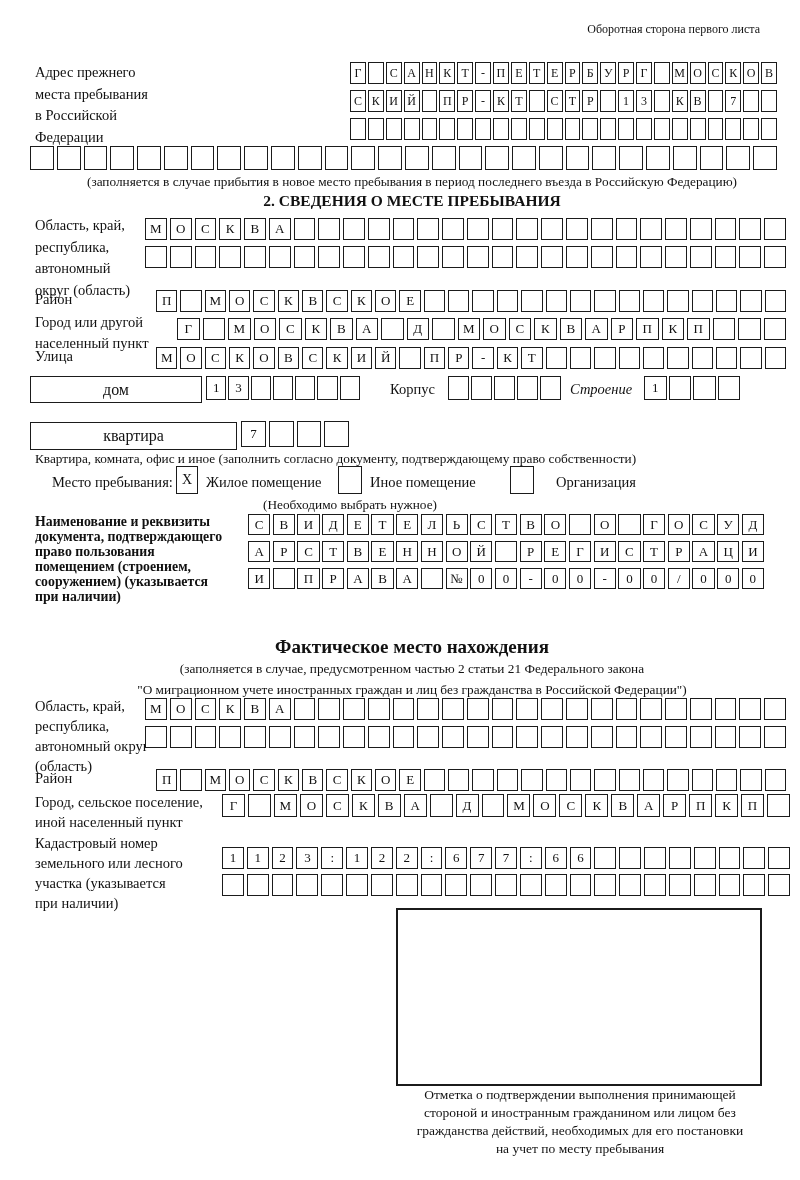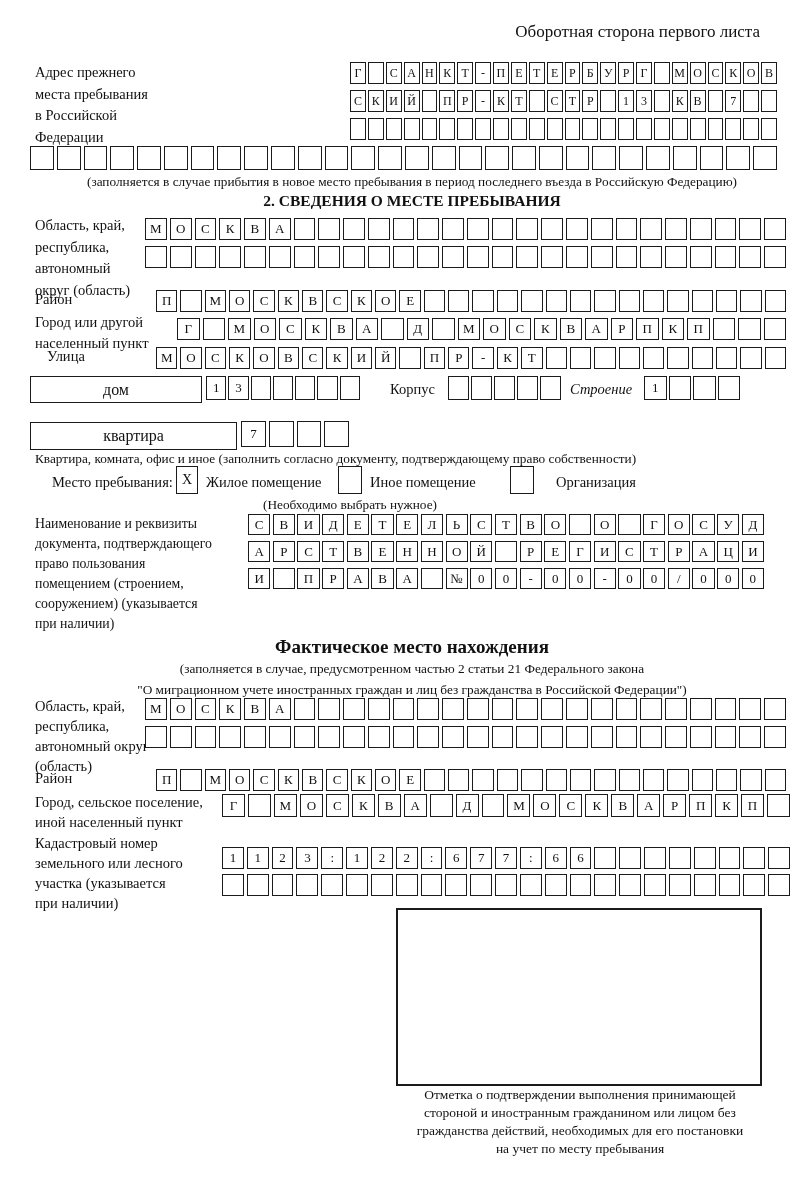--- a/index.html
+++ b/index.html
@@ -18,21 +18,21 @@
            font-size:16px;background:#fff;}
   .chk{border:1.6px solid #1b1b1b;display:flex;align-items:center;justify-content:center;
        font-size:14px;background:#fff;}
   .stamp{border:2px solid #1b1b1b;background:#fff;}
 </style>
 </head>
 <body>
 
 <div class="page">
 
-  <div class="abs note" style="top:22px;right:40px;font-size:17px;">Оборотная сторона первого листа</div>
+  <div class="abs note" style="top:22px;right:40px;font-size:12px;">Оборотная сторона первого листа</div>
 
   <div class="abs lbl" style="left:35px;top:62px;width:170px;">Адрес прежнего
 места пребывания
 в Российской
 Федерации</div>
   <div class="abs cells row-sm" style="left:350px;top:62px;width:427px;height:22px;gap:2px;">
       <div class="cell">Г</div>
       <div class="cell"></div>
       <div class="cell">С</div>
       <div class="cell">А</div>
@@ -256,21 +256,21 @@
       <div class="cell">А</div>
       <div class="cell">Р</div>
       <div class="cell">П</div>
       <div class="cell">К</div>
       <div class="cell">П</div>
       <div class="cell"></div>
       <div class="cell"></div>
       <div class="cell"></div>
     </div>
 
-  <div class="abs lbl" style="left:35px;top:346px;margin-left:12px;">Улица</div>
+  <div class="abs lbl" style="left:35px;top:346px;">Улица</div>
   <div class="abs cells" style="left:156px;top:347px;width:630px;height:22px;gap:3px;">
       <div class="cell">М</div>
       <div class="cell">О</div>
       <div class="cell">С</div>
       <div class="cell">К</div>
       <div class="cell">О</div>
       <div class="cell">В</div>
       <div class="cell">С</div>
       <div class="cell">К</div>
       <div class="cell">И</div>
@@ -330,21 +330,21 @@
 
   <div class="abs lbl" style="left:35px;top:472px;margin-left:17px;">Место пребывания:</div>
   <div class="abs chk" style="left:176px;top:466px;width:20px;height:26px;">X</div>
   <div class="abs lbl" style="left:206px;top:472px;">Жилое помещение</div>
   <div class="abs chk" style="left:338px;top:466px;width:22px;height:26px;"></div>
   <div class="abs lbl" style="left:370px;top:472px;">Иное помещение</div>
   <div class="abs chk" style="left:510px;top:466px;width:22px;height:26px;"></div>
   <div class="abs lbl" style="left:556px;top:472px;">Организация</div>
   <div class="abs note" style="left:150px;top:497px;width:400px;text-align:center;">(Необходимо выбрать нужное)</div>
 
-  <div class="abs lbl" style="left:35px;top:514px;width:215px;font-size:13.8px;line-height:20px;">Наименование и реквизиты
+  <div class="abs lbl" style="left:35px;top:514px;width:215px;font-size:13.8px;line-height:15px;font-weight:bold;">Наименование и реквизиты
 документа, подтверждающего
 право пользования
 помещением (строением,
 сооружением) (указывается
 при наличии)</div>
   <div class="abs cells" style="left:248px;top:514px;width:516px;height:21px;gap:2.5px;">
       <div class="cell">С</div>
       <div class="cell">В</div>
       <div class="cell">И</div>
       <div class="cell">Д</div>

